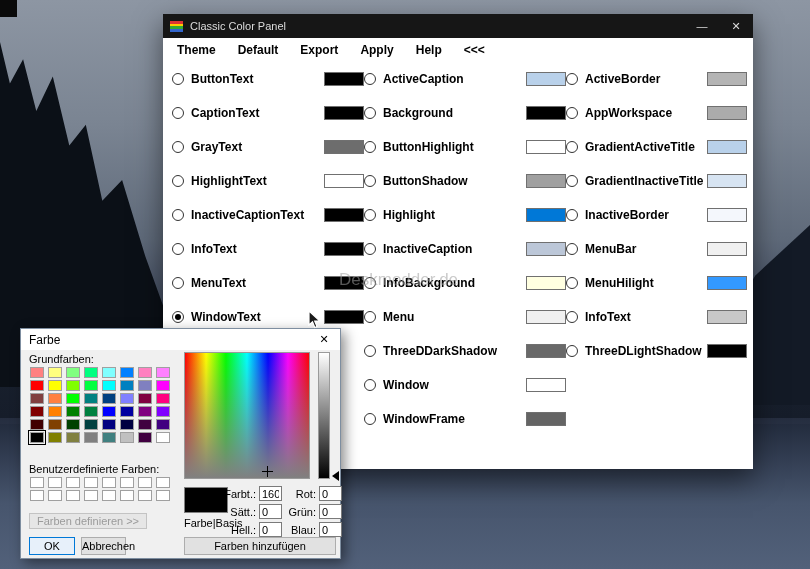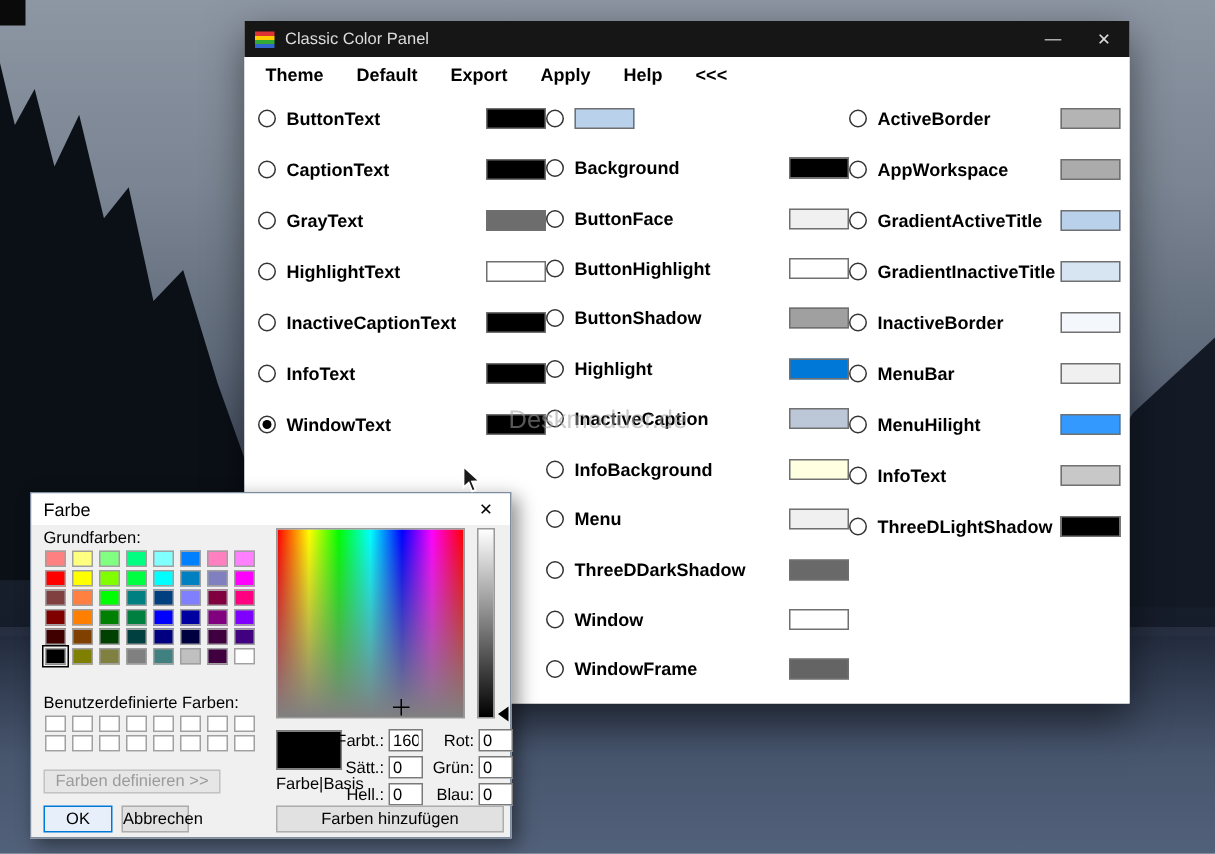--- a/index.html
+++ b/index.html
@@ -127,39 +127,40 @@
           <span class="radio"></span>
           <span class="lbl">InactiveCaptionText</span>
           <span class="swatch" style="background: rgb(0, 0, 0);"></span>
         </div>
         <div class="row">
           <span class="radio"></span>
           <span class="lbl">InfoText</span>
           <span class="swatch" style="background: rgb(0, 0, 0);"></span>
         </div>
         <div class="row">
+          <span class="radio"></span>
+          <span class="lbl">MenuText</span>
+          <span class="swatch" style="background: rgb(0, 0, 0);"></span>
+        </div>
+        <div class="row">
           <span class="radio selected"></span>
           <span class="lbl">WindowText</span>
           <span class="swatch" style="background: rgb(0, 0, 0);"></span>
         </div>
       </div>
       <div class="col col2">
         <div class="row">
           <span class="radio"></span>
+          <span class="lbl">ActiveCaption</span>
           <span class="swatch" style="background: rgb(185, 209, 234);"></span>
         </div>
         <div class="row">
           <span class="radio"></span>
           <span class="lbl">Background</span>
           <span class="swatch" style="background: rgb(0, 0, 0);"></span>
-        </div>
-        <div class="row">
-          <span class="radio"></span>
-          <span class="lbl">ButtonFace</span>
-          <span class="swatch" style="background: rgb(240, 240, 240);"></span>
         </div>
         <div class="row">
           <span class="radio"></span>
           <span class="lbl">ButtonHighlight</span>
           <span class="swatch" style="background: rgb(255, 255, 255);"></span>
         </div>
         <div class="row">
           <span class="radio"></span>
           <span class="lbl">ButtonShadow</span>
           <span class="swatch" style="background: rgb(160, 160, 160);"></span>

